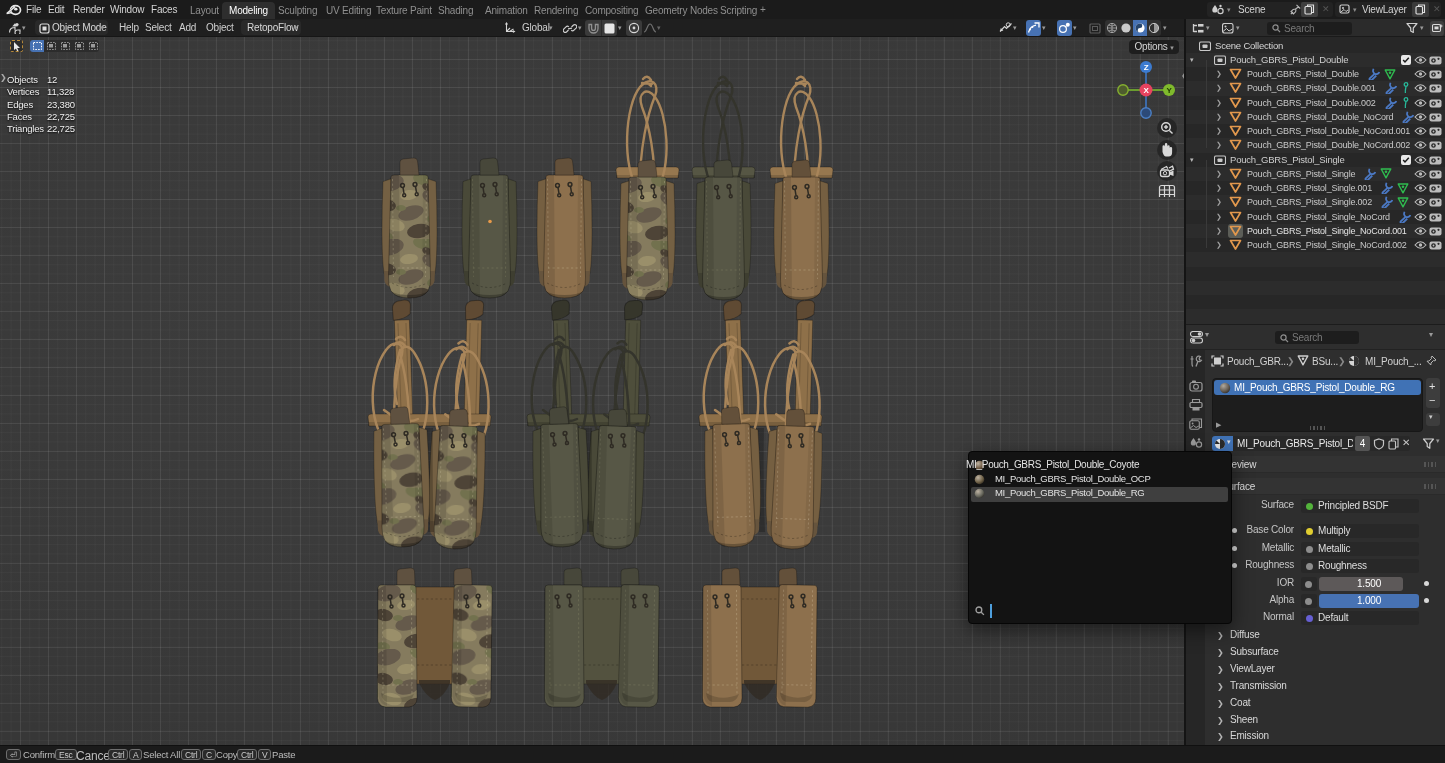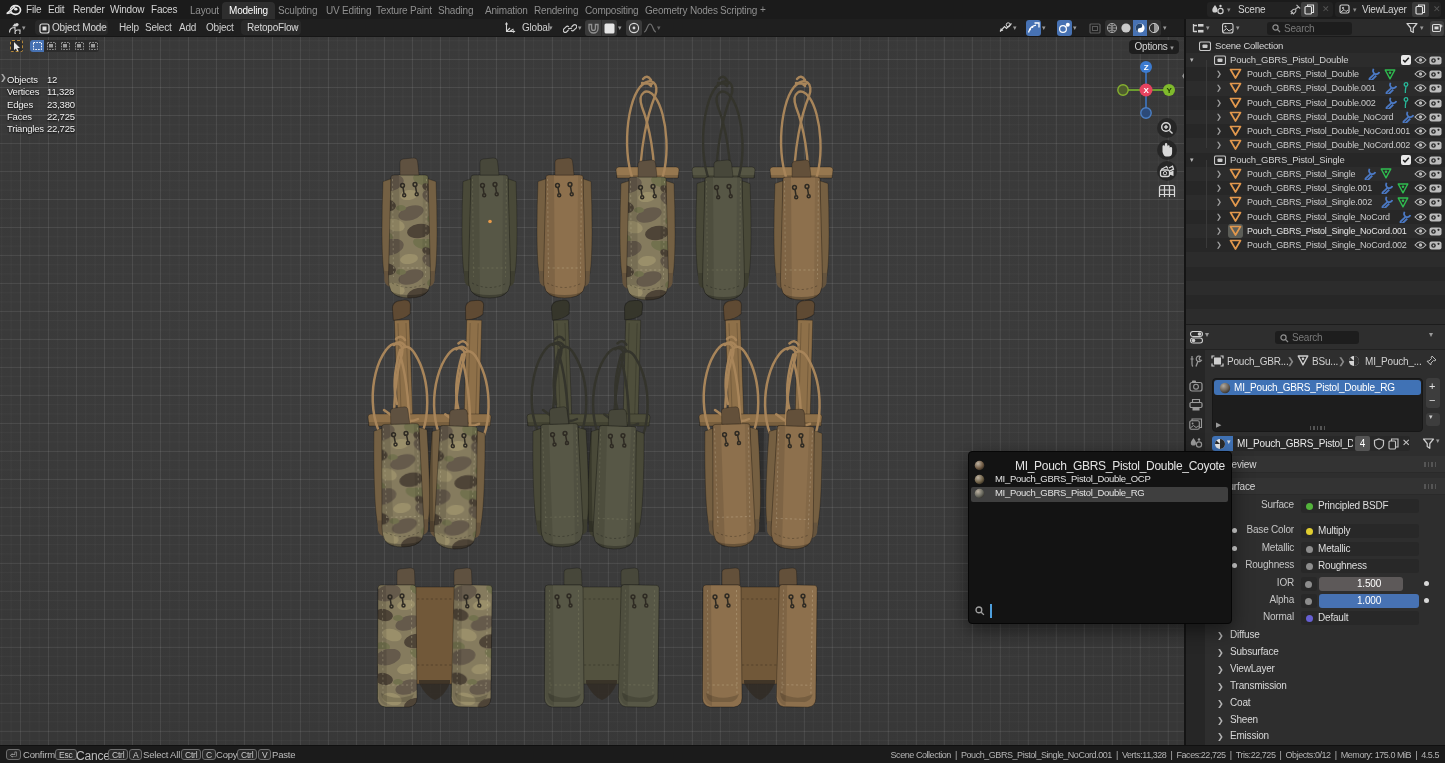--- a/index.html
+++ b/index.html
@@ -1002,21 +1002,21 @@
 <svg class="abs" style="left:974px;top:459.5px;z-index:52" width="11" height="11" viewBox="0 0 12 12">
     <defs>
       <radialGradient id="pg0" cx="0.35" cy="0.3" r="0.9">
         <stop offset="0" stop-color="#bdb2a2"></stop>
         <stop offset="0.55" stop-color="#6f5a43"></stop>
         <stop offset="1" stop-color="#14110d"></stop>
       </radialGradient>
     </defs>
     <circle cx="6" cy="6" r="5.2" fill="url(#pg0)"></circle>
   </svg>
-<div class="abs" style="left:1015px;top:458.5px;font-size:12px;letter-spacing:-0.3px;color:#e2e2e2;z-index:52;white-space:nowrap">MI_Pouch_GBRS_Pistol_Double_Coyote</div>
+<div class="abs" style="left:966px;top:458.5px;font-size:10px;letter-spacing:-0.3px;color:#e2e2e2;z-index:52;white-space:nowrap">MI_Pouch_GBRS_Pistol_Double_Coyote</div>
 <svg class="abs" style="left:974px;top:473.5px;z-index:52" width="11" height="11" viewBox="0 0 12 12">
     <defs>
       <radialGradient id="pg1" cx="0.35" cy="0.3" r="0.9">
         <stop offset="0" stop-color="#bdb2a2"></stop>
         <stop offset="0.55" stop-color="#6f6147"></stop>
         <stop offset="1" stop-color="#14110d"></stop>
       </radialGradient>
     </defs>
     <circle cx="6" cy="6" r="5.2" fill="url(#pg1)"></circle>
   </svg>
@@ -1044,13 +1044,12 @@
 <div class="abs" style="left:76px;top:3px;font-size:12px;color:#bdbdbd">Cancel</div>
 <div class="abs" style="left:108px;top:2.5px;border:1px solid #6e6e6e;border-radius:3px;background:#2a2a2a;padding:0 3px;height:11px;line-height:10px;font-size:8.5px;color:#ccc">Ctrl</div>
 <div class="abs" style="left:129px;top:2.5px;border:1px solid #6e6e6e;border-radius:3px;background:#2a2a2a;padding:0 3px;height:11px;line-height:10px;font-size:8.5px;color:#ccc">A</div>
 <div class="abs" style="left:143px;top:3px;font-size:9.5px;color:#bdbdbd">Select All</div>
 <div class="abs" style="left:181px;top:2.5px;border:1px solid #6e6e6e;border-radius:3px;background:#2a2a2a;padding:0 3px;height:11px;line-height:10px;font-size:8.5px;color:#ccc">Ctrl</div>
 <div class="abs" style="left:202px;top:2.5px;border:1px solid #6e6e6e;border-radius:3px;background:#2a2a2a;padding:0 3px;height:11px;line-height:10px;font-size:8.5px;color:#ccc">C</div>
 <div class="abs" style="left:216px;top:3px;font-size:9.5px;color:#bdbdbd">Copy</div>
 <div class="abs" style="left:237px;top:2.5px;border:1px solid #6e6e6e;border-radius:3px;background:#2a2a2a;padding:0 3px;height:11px;line-height:10px;font-size:8.5px;color:#ccc">Ctrl</div>
 <div class="abs" style="left:258px;top:2.5px;border:1px solid #6e6e6e;border-radius:3px;background:#2a2a2a;padding:0 3px;height:11px;line-height:10px;font-size:8.5px;color:#ccc">V</div>
 <div class="abs" style="left:272px;top:3px;font-size:9.5px;color:#bdbdbd">Paste</div>
-<div class="abs" style="right:6px;top:3.5px;font-size:9px;letter-spacing:-0.45px;color:#b5b5b5;white-space:nowrap">Scene Collection&nbsp; | &nbsp;Pouch_GBRS_Pistol_Single_NoCord.001&nbsp; | &nbsp;Verts:11,328&nbsp; | &nbsp;Faces:22,725&nbsp; | &nbsp;Tris:22,725&nbsp; | &nbsp;Objects:0/12&nbsp; | &nbsp;Memory: 175.0 MiB&nbsp; | &nbsp;4.5.5</div>
 </div>
 </body></html>

